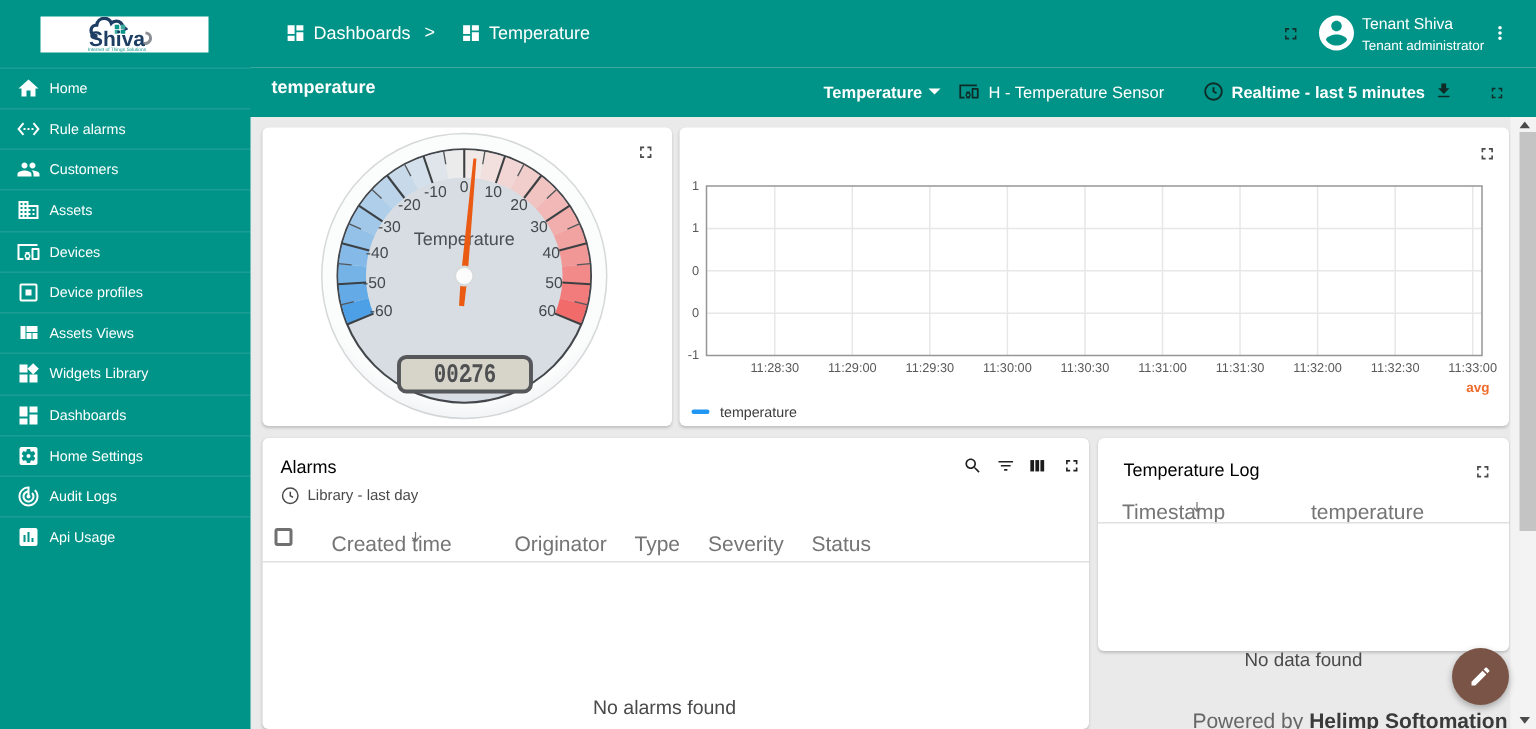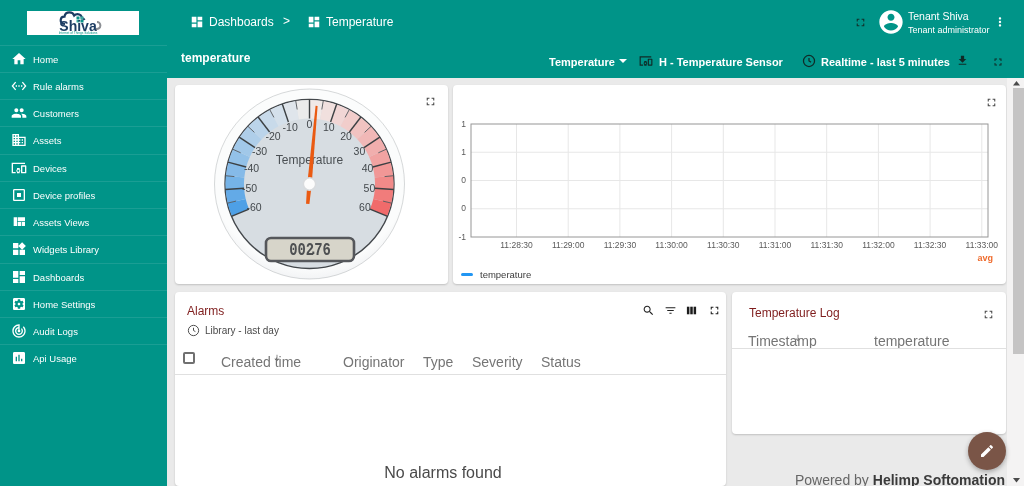--- a/index.html
+++ b/index.html
@@ -6,21 +6,21 @@
 html,body { width:1024px; height:486px; overflow:hidden; font-family:"Liberation Sans", sans-serif; background:#eaeaea; }
 .abs { position:absolute; }
 #header { position:absolute; left:0; top:0; width:1024px; height:45px; background:#009488; }
 #toolbar { position:absolute; left:0; top:45px; width:1024px; height:33px; background:#009488; }
 #sidebar { position:absolute; left:0; top:0; width:167px; height:486px; background:#009488; }
 #logo { position:absolute; left:27px; top:11px; width:112px; height:24px; background:#fff; }
 .mitem { position:absolute; left:0; width:167px; height:27px; border-top:1px solid rgba(255,255,255,0.10); color:#fff; }
 .mitem svg { position:absolute; left:11px; top:5px; }
 .mitem span { position:absolute; left:33px; top:8px; font-size:9.5px; font-weight:normal; }
 .card { position:absolute; background:#fff; border-radius:4px; box-shadow:0 1px 2px rgba(0,0,0,0.18); }
-.wtitle { font-size:12px; color:#7f1d1d; }
+.wtitle { font-size:12px; color:#000000; }
 .thead { font-size:14px; color:#757575; }
 .crumb { color:#fff; font-size:12px; }
 #scrollbar { position:absolute; left:1007px; top:78px; width:17px; height:408px; background:#f4f3f3; }
 #sthumb { position:absolute; left:6px; top:10px; width:11px; height:266px; background:#c5c4c4; }
 </style>
 </head>
 <body>
 <div id="header"></div>
 <div id="toolbar"></div>
 
@@ -45,21 +45,21 @@
 <svg class="abs" style="left:993px;top:15px" width="14" height="14" viewBox="0 0 24 24" fill="#fff">
     <path d="M12 8c1.1 0 2-.9 2-2s-.9-2-2-2-2 .9-2 2 .9 2 2 2zm0 2c-1.1 0-2 .9-2 2s.9 2 2 2 2-.9 2-2-.9-2-2-2zm0 6c-1.1 0-2 .9-2 2s.9 2 2 2 2-.9 2-2-.9-2-2-2z"></path>
   </svg>
 
 <div class="abs" style="left:181px;top:51px;color:#fff;font-size:12px;font-weight:bold">temperature</div>
 <div class="abs" style="left:549px;top:56px;color:#fff;font-size:11px;font-weight:bold">Temperature</div>
 <div class="abs" style="left:619px;top:59px;width:0;height:0;border-left:4px solid transparent;border-right:4px solid transparent;border-top:4px solid #fff"></div>
 <svg class="abs" style="left:639px;top:54px" width="14" height="14" viewBox="0 0 24 24" fill="#0f2b27">
     <path d="M3 6h18V4H1v16h6v-2H3V6zm10 6H9v1.78c-.61.55-1 1.33-1 2.22s.39 1.67 1 2.22V20h4v-1.78c.61-.55 1-1.34 1-2.22s-.39-1.67-1-2.22V12zm-2 5.5c-.83 0-1.5-.67-1.5-1.5s.67-1.5 1.5-1.5 1.5.67 1.5 1.5-.67 1.5-1.5 1.5zM22 8h-6c-.5 0-1 .5-1 1v10c0 .5.5 1 1 1h6c.5 0 1-.5 1-1V9c0-.5-.5-1-1-1zm-1 10h-4v-8h4v8z"></path>
   </svg>
-<div class="abs" style="left:659px;top:56px;color:#fff;font-size:11px;font-weight:bold">H - Temperature Sensor</div>
+<div class="abs" style="left:659px;top:56px;color:#fff;font-size:11px;font-weight:normal">H - Temperature Sensor</div>
 <svg class="abs" style="left:802px;top:54px" width="14" height="14" viewBox="0 0 24 24" fill="none" stroke="#0f2b27" stroke-width="2.2">
     <circle cx="12" cy="12" r="9.5"></circle>
     <path d="M12 7v5l3.5 2"></path>
   </svg>
 <div class="abs" style="left:821px;top:56px;color:#fff;font-size:11px;font-weight:bold">Realtime - last 5 minutes</div>
 <svg class="abs" style="left:956px;top:54px" width="13" height="13" viewBox="0 0 24 24" fill="#0f2b27">
     <path d="M19 9h-4V3H9v6H5l7 7 7-7zM5 18v2h14v-2H5z"></path>
   </svg>
 <svg class="abs" style="left:992px;top:56px" width="12" height="12" viewBox="0 0 24 24" fill="#0f2b27">
     <path d="M7 14H5v5h5v-2H7v-3zm-2-4h2V7h3V5H5v5zm12 7h-3v2h5v-5h-2v3zM14 5v2h3v3h2V5h-5z"></path>
@@ -314,33 +314,34 @@
 <div class="abs" style="left:8px;top:60px;width:12px;height:12px;border:2px solid #707070;border-radius:2px"></div>
 <div class="abs thead" style="left:46px;top:62px">Created time</div>
 <svg class="abs" style="left:97px;top:61px" width="10" height="10" viewBox="0 0 24 24" fill="#757575">
       <path d="M11 4v12.17l-3.59-3.58L6 14l6 6 6-6-1.41-1.41L13 16.17V4h-2z"></path>
     </svg>
 <div class="abs thead" style="left:168px;top:62px">Originator</div>
 <div class="abs thead" style="left:248px;top:62px">Type</div>
 <div class="abs thead" style="left:297px;top:62px">Severity</div>
 <div class="abs thead" style="left:366px;top:62px">Status</div>
 <div class="abs" style="left:0px;top:82px;width:551px;height:1px;background:#e0e0e0"></div>
-<div class="abs" style="left:0;top:172px;width:536px;text-align:center;font-size:16px;color:#4a4a4a">No alarms found</div>
+<div class="abs" style="left:0;top:172px;width:536px;text-align:center;font-size:13px;color:#4a4a4a">No alarms found</div>
 </div>
 <div class="card" id="logcard" style="left:732px;top:292px;width:274px;height:142px">
 <div class="abs wtitle" style="left:17px;top:14px">Temperature Log</div>
 <svg class="abs" style="left:250px;top:16px" width="13" height="13" viewBox="0 0 24 24" fill="#4a4a4a">
       <path d="M7 14H5v5h5v-2H7v-3zm-2-4h2V7h3V5H5v5zm12 7h-3v2h5v-5h-2v3zM14 5v2h3v3h2V5h-5z"></path>
     </svg>
 <div class="abs thead" style="left:16px;top:41px">Timestamp</div>
 <svg class="abs" style="left:61px;top:41px" width="10" height="10" viewBox="0 0 24 24" fill="#757575">
       <path d="M11 4v12.17l-3.59-3.58L6 14l6 6 6-6-1.41-1.41L13 16.17V4h-2z"></path>
     </svg>
 <div class="abs thead" style="left:142px;top:41px">temperature</div>
 <div class="abs" style="left:0px;top:56px;width:274px;height:1px;background:#e0e0e0"></div>
+<div class="abs" style="left:0;top:141px;width:274px;text-align:center;font-size:12.5px;color:#4a4a4a">No data found</div>
 <div class="abs" style="right:1px;top:180px;font-size:14px;color:#666;white-space:nowrap">Powered by <b style="color:#3a3a3a">Helimp Softomation</b></div>
 </div>
 
 <div id="scrollbar">
     <div id="sthumb"></div>
 <svg class="abs" style="left:6px;top:3px" width="7" height="4.5" viewBox="0 0 8 5">
       <path d="M0 5 L4 0 L8 5 Z" fill="#4a4a4a"></path>
     </svg>
 <svg class="abs" style="left:6px;top:400px" width="7" height="4.5" viewBox="0 0 8 5">
       <path d="M0 0 L4 5 L8 0 Z" fill="#4a4a4a"></path>

